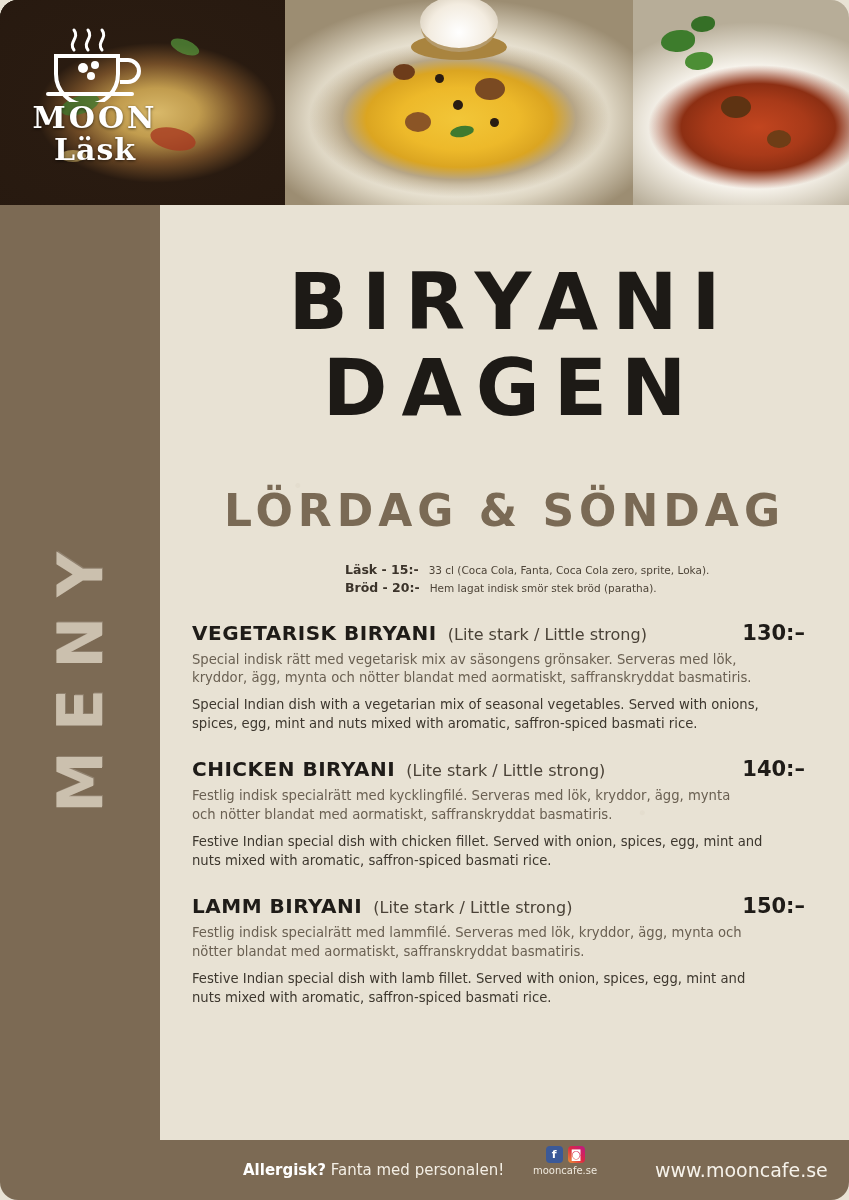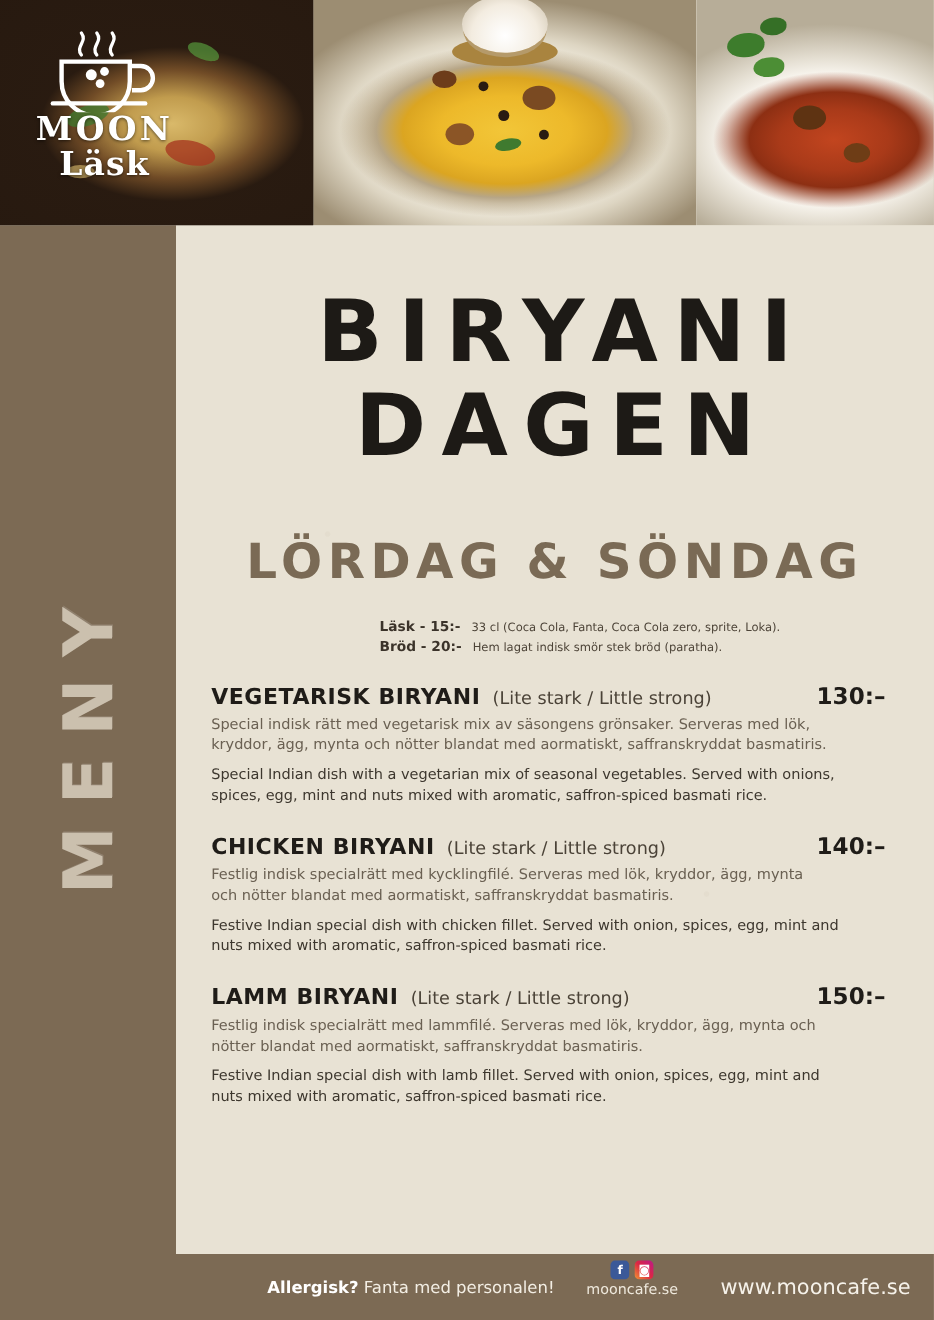--- a/index.html
+++ b/index.html
@@ -14,20 +14,21 @@
     overflow: hidden;
     position: relative;
   }
   .poster {
     position: absolute;
     inset: 0;
     width: 849px;
     height: 1200px;
     overflow: hidden;
     background: #e8e2d4;
+    border-radius: 18px;
   }
 
   
   .photo-strip {
     position: absolute;
     top: 0; left: 0;
     width: 849px;
     height: 205px;
     display: flex;
     overflow: hidden;
@@ -294,21 +295,21 @@
     display: flex; align-items: center; justify-content: center;
     font-family: "DejaVu Sans", sans-serif;
     font-size: 11px; font-weight: bold;
     color: #fff;
   }
   .soc-fb { background: #3b5998; }
   .soc-ig { background: linear-gradient(45deg, #f09433, #dc2743, #bc1888); }
   .social-handle {
     margin-top: 2px;
     font-family: "DejaVu Sans", sans-serif;
-    font-size: 13px;
+    font-size: 10px;
     color: #efe9dd;
   }
   .footer-web {
     position: absolute;
     left: 655px;
     font-family: "DejaVu Sans", sans-serif;
     font-size: 19px;
     color: #f6f2ea;
   }
 

